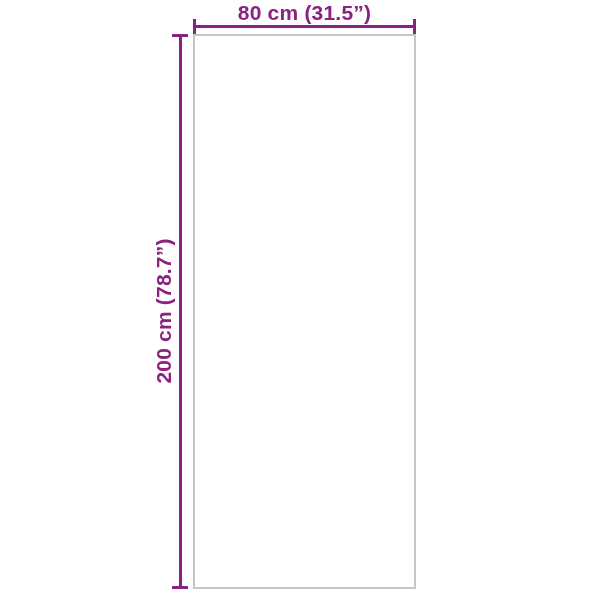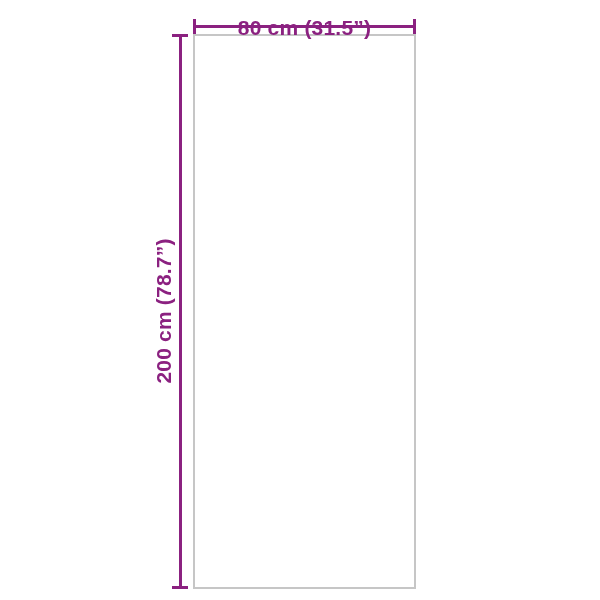--- a/index.html
+++ b/index.html
@@ -37,21 +37,21 @@
   .tick-v {
     position: absolute;
     width: 3px; height: 15px;
     top: 19px;
     background: var(--dim-color);
   }
   .tick-v.left  { left: 193px; }
   .tick-v.right { left: 413px; }
   .dim-label-top {
     position: absolute;
-    left: 193px; top: 16px;
+    left: 193px; top: 1px;
     width: 223px;
     text-align: center;
     font-size: 21px;
     font-weight: 700;
     color: var(--dim-color);
     white-space: nowrap;
     letter-spacing: 0.2px;
   }
   
   .dim-line-v {

